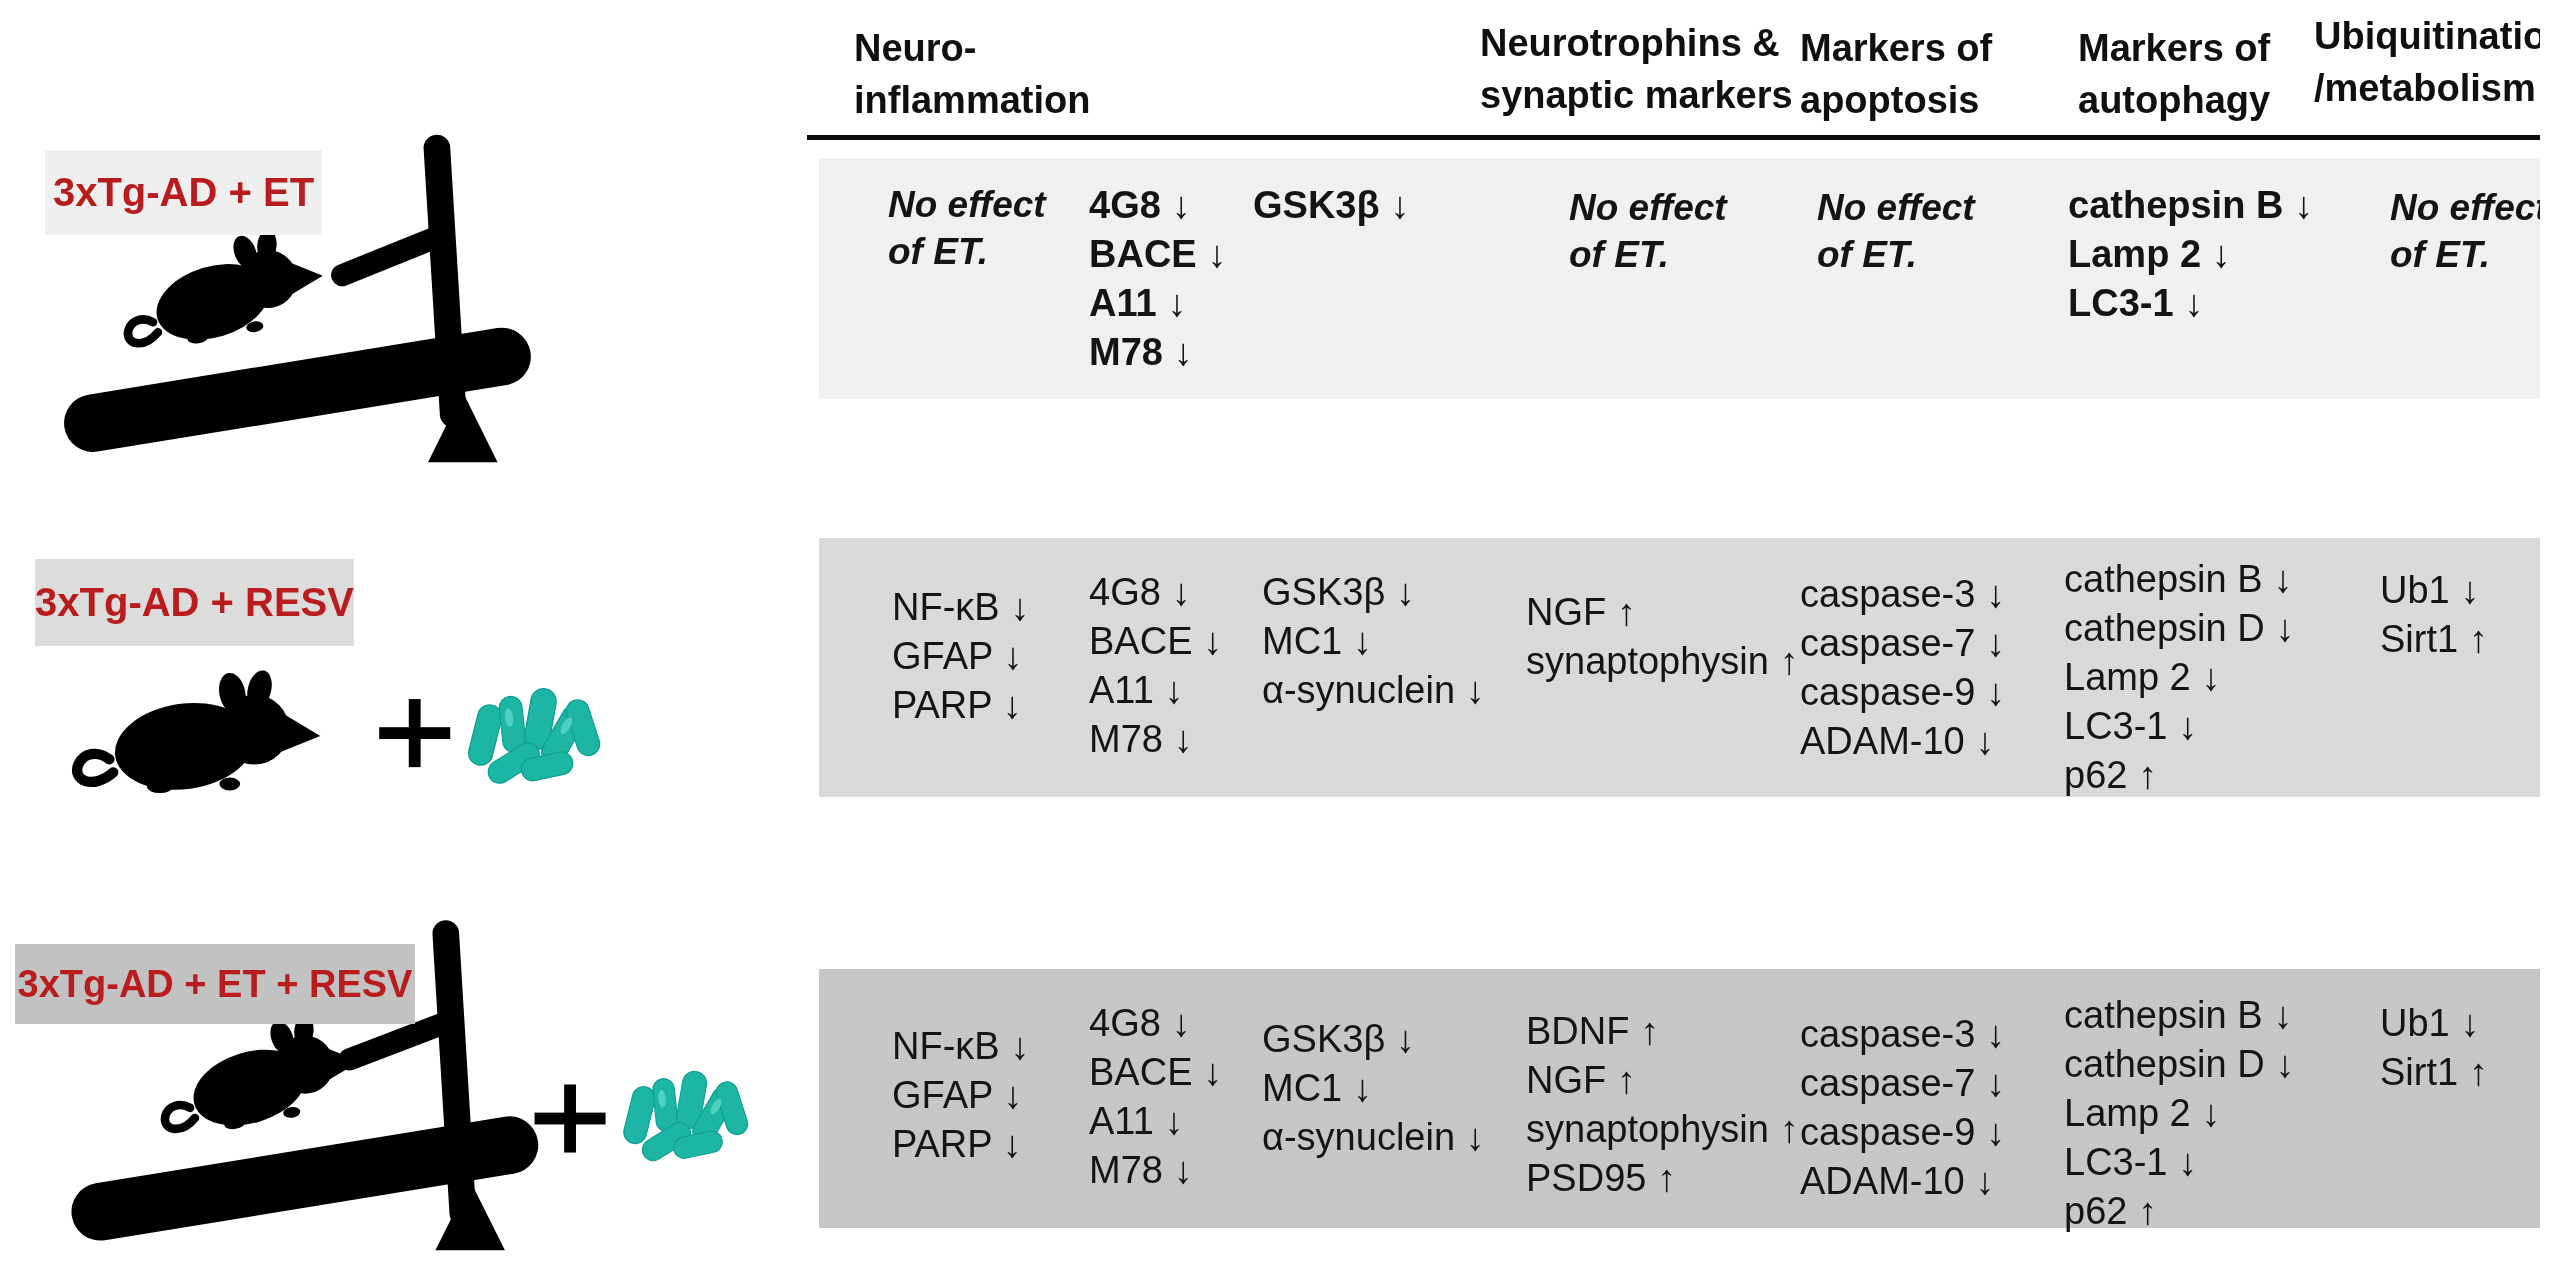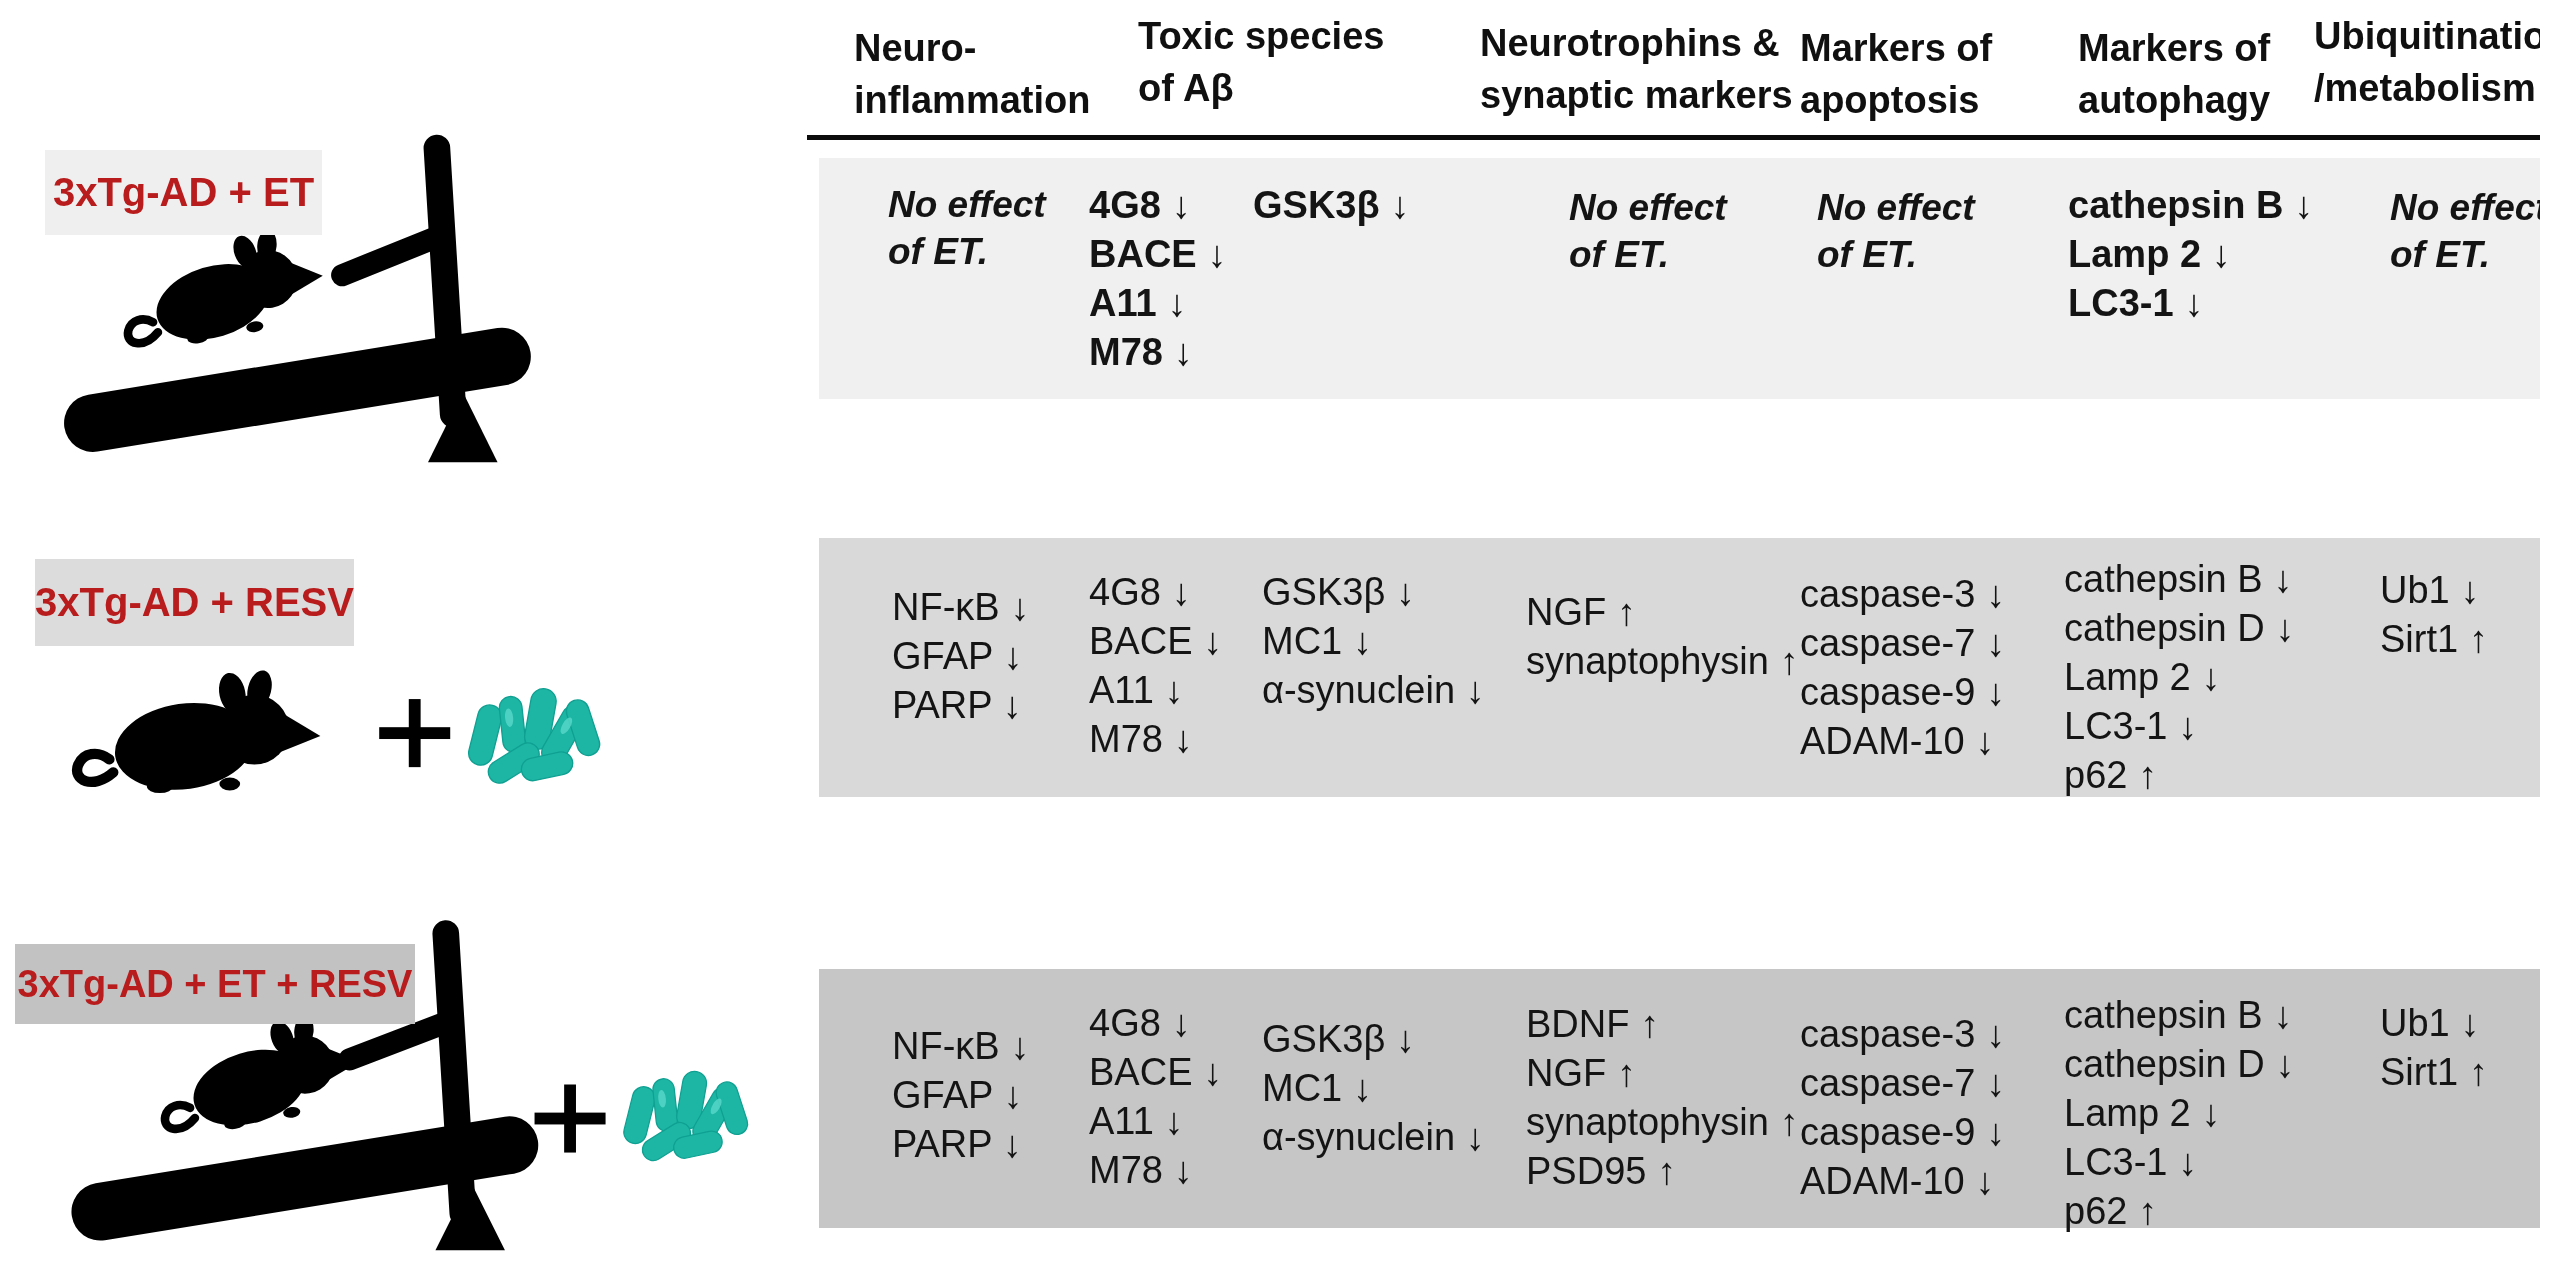--- a/index.html
+++ b/index.html
@@ -59,21 +59,21 @@
   .band2 .c2a{left:270px;top:30px;}
   .band2 .c2b{left:443px;top:30px;}
   .band2 .c3{left:707px;top:50px;}
   .band2 .c4{left:981px;top:32px;}
   .band2 .c5{left:1245px;top:17px;}
   .band2 .c6{left:1561px;top:28px;}
   
   .band3 .c1{left:73px;top:53px;}
   .band3 .c2a{left:270px;top:30px;}
   .band3 .c2b{left:443px;top:46px;}
-  .band3 .c3{left:707px;top:31px;}
+  .band3 .c3{left:707px;top:38px;}
   .band3 .c4{left:981px;top:41px;}
   .band3 .c5{left:1245px;top:22px;}
   .band3 .c6{left:1561px;top:30px;}
   
   .rowlabel{
     position:absolute;
     display:flex;align-items:center;justify-content:center;
     font-weight:bold;
     font-size:40px;
     color:#b91c1c;
@@ -168,22 +168,20 @@
       <rect class="pill" x="158" y="30" width="34" height="86" rx="17" transform="rotate(-18 175 73)"></rect>
       <rect class="pill" x="54" y="84" width="34" height="84" rx="17" transform="rotate(58 71 126)"></rect>
       <rect class="pill" x="104" y="92" width="34" height="78" rx="17" transform="rotate(78 121 131)"></rect>
       <ellipse class="pill-hi" cx="64" cy="58" rx="6" ry="14" transform="rotate(-6 64 58)"></ellipse>
       <ellipse class="pill-hi" cx="150" cy="70" rx="6" ry="14" transform="rotate(30 150 70)"></ellipse>
     </g>
   </svg>
 
   <div class="hcol h1">Neuro-
 inflammation</div>
-  <div class="hcol h2">Toxic species
-of Aβ</div>
   <div class="hcol h3">Neurotrophins &amp;
 synaptic markers</div>
   <div class="hcol h4">Markers of
 apoptosis</div>
   <div class="hcol h5">Markers of
 autophagy</div>
   <div class="hcol h6">Ubiquitination
 /metabolism</div>
   <div class="divider"></div>
 

